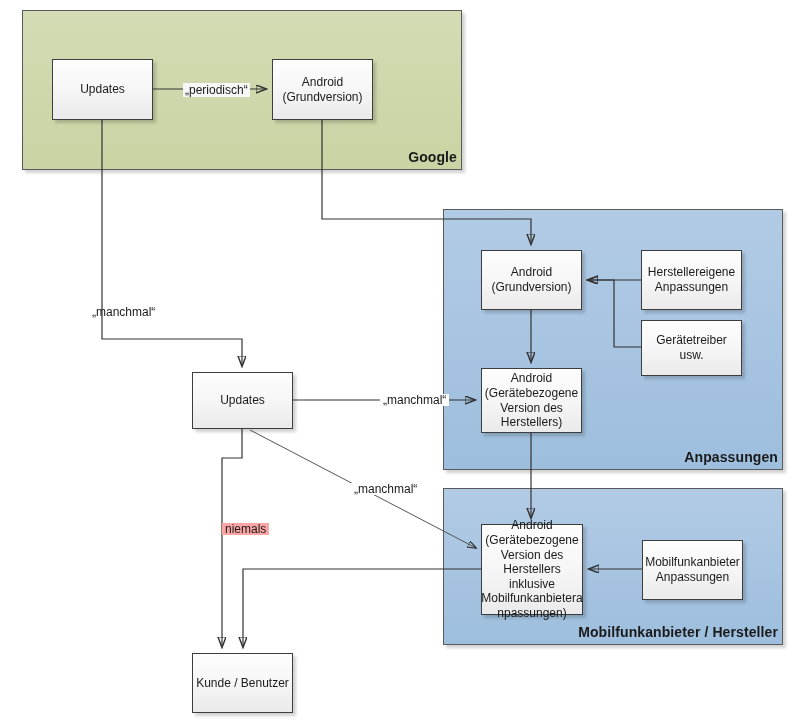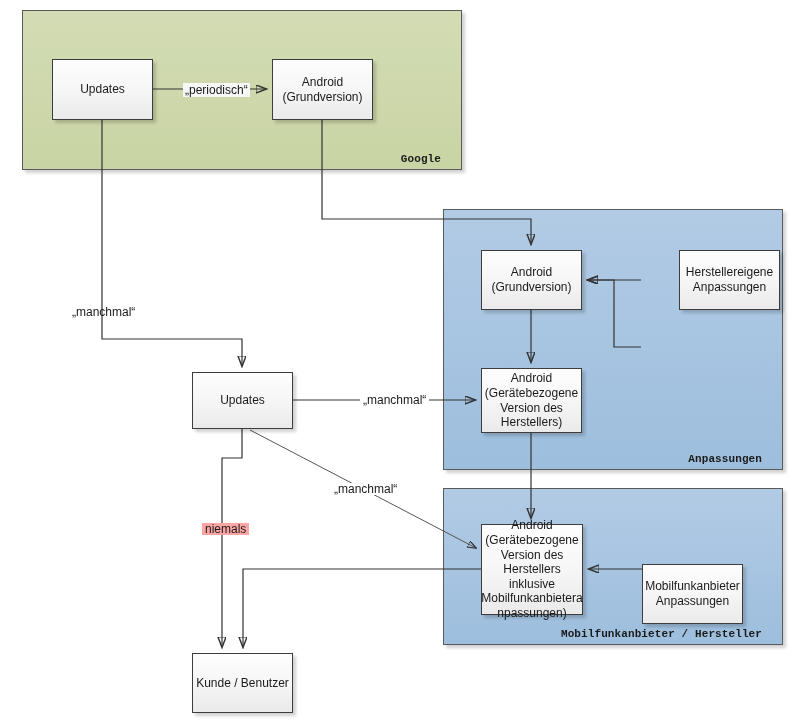--- a/index.html
+++ b/index.html
@@ -25,28 +25,27 @@
     box-shadow: 3px 3px 3px rgba(0,0,0,0.18);
   }
   .group.green {
     background: linear-gradient(180deg, #d3dcb4 0%, #c9d4a4 100%);
   }
   .group.blue {
     background: linear-gradient(180deg, #b2cbe5 0%, #9dbedd 100%);
   }
   .group-label {
     position: absolute;
-    right: 20px;
+    right: 4px;
     bottom: 4px;
-    font-size: 11px;
+    font-size: 14px;
     font-weight: bold;
     color: #1a1a1a;
     white-space: nowrap;
     letter-spacing: 0.1px;
-    font-family: Liberation Mono, monospace;
   }
   
   .node {
     position: absolute;
     box-sizing: border-box;
     border: 1px solid #3d3d3d;
     background: linear-gradient(180deg, #fdfdfd 0%, #f7f7f7 45%, #eaeaea 100%);
     box-shadow: 3px 3px 3px rgba(0,0,0,0.18);
     display: flex;
     align-items: center;
@@ -65,20 +64,21 @@
     color: #1a1a1a;
     white-space: nowrap;
     line-height: 1;
   }
   .edge-label.boxed {
     background: #f7f7f7;
     padding: 1px 2px;
   }
   .edge-label.plain {
     background: transparent;
+    margin-left: 20px;
   }
   
   #wires {
     position: absolute;
     left: 0;
     top: 0;
     width: 796px;
     height: 724px;
     pointer-events: none;
   }
@@ -145,39 +145,40 @@
   </svg>
 
   <div class="node" style="left:52px; top:59px; width:101px; height:61px;">Updates</div>
 
   <div class="node" style="left:272px; top:59px; width:101px; height:61px;">Android
 (Grundversion)</div>
 
   <div class="node" style="left:481px; top:250px; width:101px; height:60px;">Android
 (Grundversion)</div>
 
-  <div class="node" style="left:641px; top:250px; width:101px; height:60px;margin-left:38px;">Herstellereigene
+  <div class="node" style="left:641px; top:250px; width:101px; height:60px;">Herstellereigene
 Anpassungen</div>
 
+  <div class="node" style="left:641px; top:320px; width:101px; height:56px;">Gerätetreiber usw.</div>
 
   <div class="node" style="left:481px; top:368px; width:101px; height:65px;">Android
 (Gerätebezogene
 Version des
 Herstellers)</div>
 
   <div class="node" style="left:192px; top:372px; width:101px; height:57px;">Updates</div>
 
   <div class="node" style="left:481px; top:524px; width:102px; height:91px;">Android
 (Gerätebezogene
 Version des
 Herstellers inklusive
 Mobilfunkanbietera
 npassungen)</div>
 
-  <div class="node" style="left:642px; top:564px; width:101px; height:60px;">Mobilfunkanbieter
+  <div class="node" style="left:642px; top:540px; width:101px; height:60px;">Mobilfunkanbieter
 Anpassungen</div>
 
   <div class="node" style="left:192px; top:653px; width:101px; height:60px;">Kunde / Benutzer</div>
 
   <div class="edge-label boxed" style="left:183px; top:83px;">„periodisch“</div>
 
   <div class="edge-label plain" style="left:72px; top:306px;">„manchmal“</div>
 
   <div class="edge-label plain" style="left:360px; top:394px; background:#ffffff; padding:0 3px;">„manchmal“</div>
 

